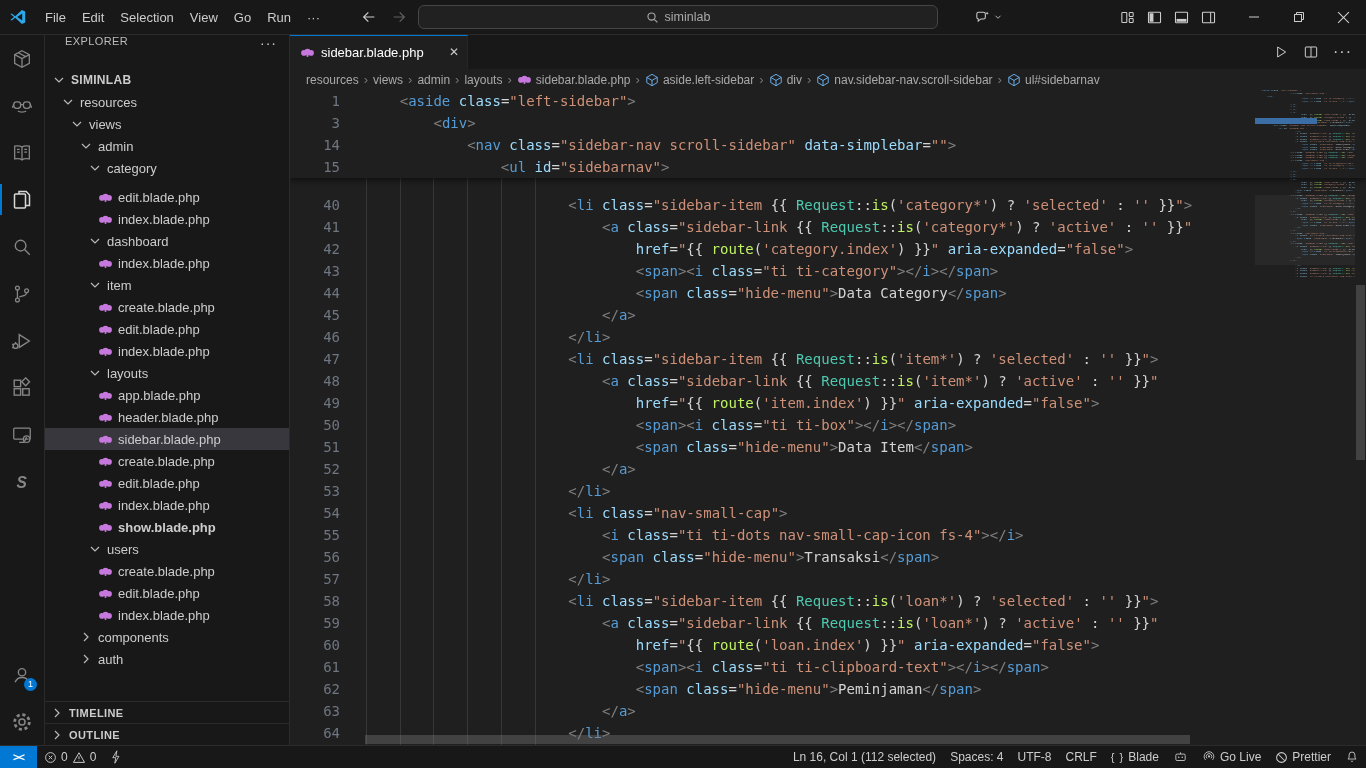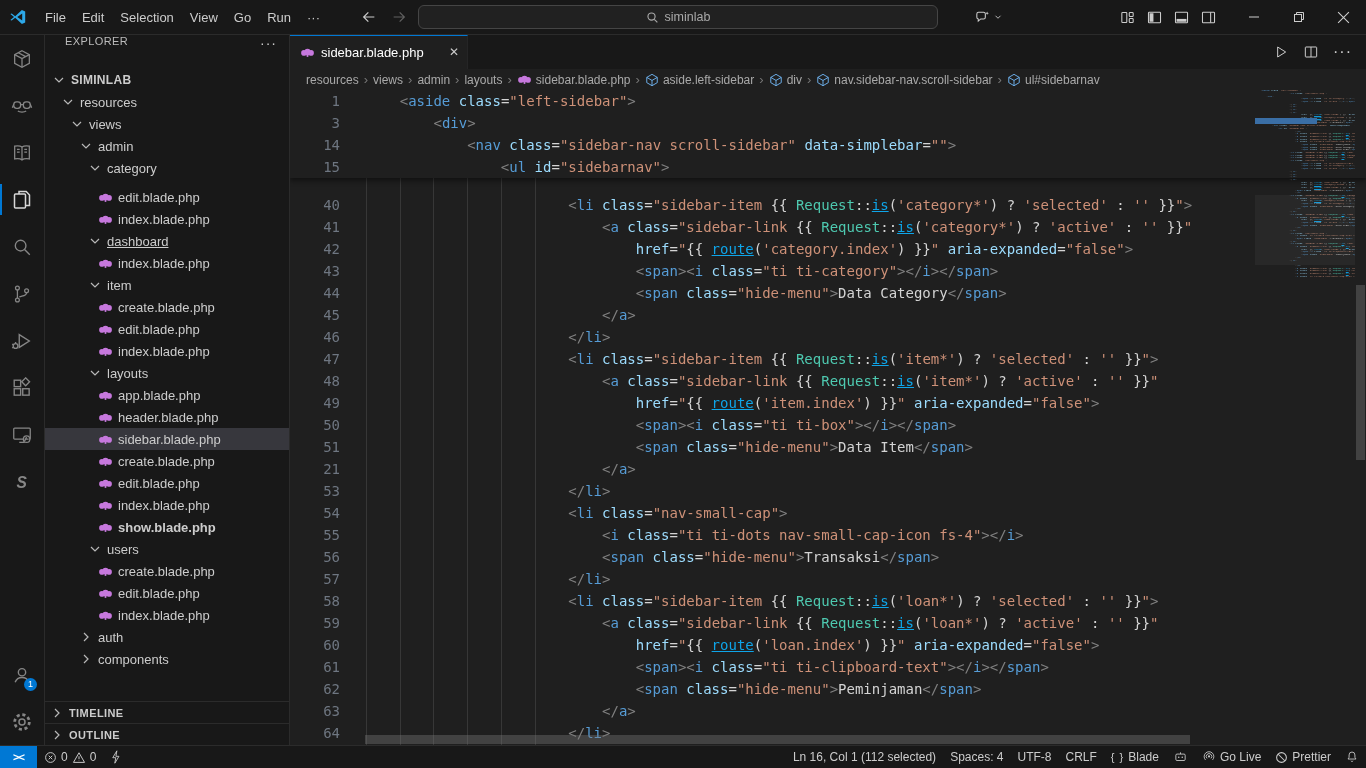--- a/index.html
+++ b/index.html
@@ -71,21 +71,21 @@
   .code-wrap{position:relative;flex:1 1 auto;overflow:hidden;font-family:"DejaVu Sans Mono",monospace;
     font-size:14px;line-height:22px;}
   .guides{position:absolute;top:88px;bottom:0;left:0;right:0;pointer-events:none;}
   .guide{position:absolute;top:0;bottom:0;width:1px;background:#373737;}
   .sticky{position:relative;background:#1f1f1f;box-shadow:0 3px 5px rgba(0,0,0,.45);z-index:3;}
   .lines{position:relative;margin-top:16px;z-index:1;}
   .line{height:22px;display:flex;white-space:pre;}
   .line .ln{flex:0 0 50px;text-align:right;color:#6e7681;}
   .line .lc{padding-left:26px;}
   .tk-p{color:#808080;} .tk-t{color:#569cd6;} .tk-a{color:#9cdcfe;} .tk-s{color:#ce9178;}
-  .tk-k{color:#4ec9b0;} .tk-f{color:#0ea5e9;text-decoration:underline;} .tk-w{color:#d4d4d4;}
+  .tk-k{color:#4ec9b0;} .tk-f{color:#bef264;} .tk-w{color:#d4d4d4;}
 
   .minimap{position:absolute;top:0;right:11px;width:100px;height:100%;z-index:4;overflow:hidden;}
   .mm-content{white-space:pre;font-size:2.4px;line-height:2.7px;opacity:.9;}
   .mm-line{height:2.7px;overflow:hidden;}
   .mm-sel{position:absolute;left:0;top:28px;width:62px;height:6px;background:#3a6ea5;}
   .mm-view{position:absolute;left:0;right:0;top:105px;height:70px;background:rgba(255,255,255,.045);}
   .vscroll{position:absolute;top:0;right:0;width:11px;height:100%;z-index:5;}
   .vthumb{position:absolute;top:195px;height:175px;left:1px;right:1px;background:rgba(121,121,121,.4);}
   .hscroll{position:absolute;left:0;right:111px;bottom:0;height:11px;z-index:5;}
   .hthumb{position:absolute;left:75px;width:825px;top:1px;bottom:1px;background:rgba(121,121,121,.4);}
@@ -365,21 +365,21 @@
                   <circle cx="4.2" cy="8.4" r="3"></circle>
                   <circle cx="11.8" cy="8.4" r="3"></circle>
                   <circle cx="8" cy="7.4" r="3.3"></circle>
                   <rect x="6.9" y="8.3" width="2.2" height="4.5" rx="1.1"></rect>
                 </g>
               </svg>
             </span>
             <span class="lbl">index.blade.php</span>
           </div>
         </div>
-        <div class="row" style="padding-left: 42px; text-decoration: underline;">
+        <div class="row" style="padding-left: 42px;">
           <div class="row-inner">
             <span class="twisty">
               <svg width="16" height="16" viewBox="0 0 16 16" fill="none" stroke="#b8b8b8" stroke-width="1.2">
                 <path d="M4 6l4 4 4-4"></path>
               </svg>
             </span>
             <span class="lbl">dashboard</span>
           </div>
         </div>
         <div class="row" style="padding-left: 51px;">
@@ -622,31 +622,31 @@
             <span class="lbl">index.blade.php</span>
           </div>
         </div>
         <div class="row" style="padding-left: 33px;">
           <div class="row-inner">
             <span class="twisty">
               <svg width="16" height="16" viewBox="0 0 16 16" fill="none" stroke="#b8b8b8" stroke-width="1.2">
                 <path d="M6 4l4 4-4 4"></path>
               </svg>
             </span>
+            <span class="lbl">components</span>
+          </div>
+        </div>
+        <div class="row" style="padding-left: 33px;">
+          <div class="row-inner">
+            <span class="twisty">
+              <svg width="16" height="16" viewBox="0 0 16 16" fill="none" stroke="#b8b8b8" stroke-width="1.2">
+                <path d="M6 4l4 4-4 4"></path>
+              </svg>
+            </span>
             <span class="lbl">auth</span>
-          </div>
-        </div>
-        <div class="row" style="padding-left: 33px;">
-          <div class="row-inner">
-            <span class="twisty">
-              <svg width="16" height="16" viewBox="0 0 16 16" fill="none" stroke="#b8b8b8" stroke-width="1.2">
-                <path d="M6 4l4 4-4 4"></path>
-              </svg>
-            </span>
-            <span class="lbl">components</span>
           </div>
         </div>
         <div class="row partial" style="padding-left: 42px;"></div>
       </div>
     <div class="panes" id="panes">
         <div class="pane-header">
           <span class="twisty">
             <svg width="16" height="16" viewBox="0 0 16 16" fill="none" stroke="#b8b8b8" stroke-width="1.2">
               <path d="M6 4l4 4-4 4"></path>
             </svg>
@@ -787,21 +787,21 @@
           <div class="line"><span class="ln">42</span><span class="lc"><span class="tk-w">                                </span><span class="tk-a">href</span><span class="tk-w">=</span><span class="tk-s">"</span><span class="tk-w">{{ </span><span class="tk-f">route</span><span class="tk-w">(</span><span class="tk-s">'category.index'</span><span class="tk-w">) }}</span><span class="tk-s">"</span><span class="tk-w"> </span><span class="tk-a">aria-expanded</span><span class="tk-w">=</span><span class="tk-s">"false"</span><span class="tk-p">&gt;</span></span></div>
           <div class="line"><span class="ln">43</span><span class="lc"><span class="tk-w">                                </span><span class="tk-p">&lt;</span><span class="tk-t">span</span><span class="tk-p">&gt;&lt;</span><span class="tk-t">i</span><span class="tk-w"> </span><span class="tk-a">class</span><span class="tk-w">=</span><span class="tk-s">"ti ti-category"</span><span class="tk-p">&gt;&lt;/</span><span class="tk-t">i</span><span class="tk-p">&gt;&lt;/</span><span class="tk-t">span</span><span class="tk-p">&gt;</span></span></div>
           <div class="line"><span class="ln">44</span><span class="lc"><span class="tk-w">                                </span><span class="tk-p">&lt;</span><span class="tk-t">span</span><span class="tk-w"> </span><span class="tk-a">class</span><span class="tk-w">=</span><span class="tk-s">"hide-menu"</span><span class="tk-p">&gt;</span><span class="tk-w">Data Category</span><span class="tk-p">&lt;/</span><span class="tk-t">span</span><span class="tk-p">&gt;</span></span></div>
           <div class="line"><span class="ln">45</span><span class="lc"><span class="tk-w">                            </span><span class="tk-p">&lt;/</span><span class="tk-t">a</span><span class="tk-p">&gt;</span></span></div>
           <div class="line"><span class="ln">46</span><span class="lc"><span class="tk-w">                        </span><span class="tk-p">&lt;/</span><span class="tk-t">li</span><span class="tk-p">&gt;</span></span></div>
           <div class="line"><span class="ln">47</span><span class="lc"><span class="tk-w">                        </span><span class="tk-p">&lt;</span><span class="tk-t">li</span><span class="tk-w"> </span><span class="tk-a">class</span><span class="tk-w">=</span><span class="tk-s">"sidebar-item </span><span class="tk-w">{{ </span><span class="tk-k">Request</span><span class="tk-w">::</span><span class="tk-f">is</span><span class="tk-w">(</span><span class="tk-s">'item*'</span><span class="tk-w">) ? </span><span class="tk-s">'selected'</span><span class="tk-w"> : </span><span class="tk-s">''</span><span class="tk-w"> }}</span><span class="tk-s">"</span><span class="tk-p">&gt;</span></span></div>
           <div class="line"><span class="ln">48</span><span class="lc"><span class="tk-w">                            </span><span class="tk-p">&lt;</span><span class="tk-t">a</span><span class="tk-w"> </span><span class="tk-a">class</span><span class="tk-w">=</span><span class="tk-s">"sidebar-link </span><span class="tk-w">{{ </span><span class="tk-k">Request</span><span class="tk-w">::</span><span class="tk-f">is</span><span class="tk-w">(</span><span class="tk-s">'item*'</span><span class="tk-w">) ? </span><span class="tk-s">'active'</span><span class="tk-w"> : </span><span class="tk-s">''</span><span class="tk-w"> }}</span><span class="tk-s">"</span></span></div>
           <div class="line"><span class="ln">49</span><span class="lc"><span class="tk-w">                                </span><span class="tk-a">href</span><span class="tk-w">=</span><span class="tk-s">"</span><span class="tk-w">{{ </span><span class="tk-f">route</span><span class="tk-w">(</span><span class="tk-s">'item.index'</span><span class="tk-w">) }}</span><span class="tk-s">"</span><span class="tk-w"> </span><span class="tk-a">aria-expanded</span><span class="tk-w">=</span><span class="tk-s">"false"</span><span class="tk-p">&gt;</span></span></div>
           <div class="line"><span class="ln">50</span><span class="lc"><span class="tk-w">                                </span><span class="tk-p">&lt;</span><span class="tk-t">span</span><span class="tk-p">&gt;&lt;</span><span class="tk-t">i</span><span class="tk-w"> </span><span class="tk-a">class</span><span class="tk-w">=</span><span class="tk-s">"ti ti-box"</span><span class="tk-p">&gt;&lt;/</span><span class="tk-t">i</span><span class="tk-p">&gt;&lt;/</span><span class="tk-t">span</span><span class="tk-p">&gt;</span></span></div>
           <div class="line"><span class="ln">51</span><span class="lc"><span class="tk-w">                                </span><span class="tk-p">&lt;</span><span class="tk-t">span</span><span class="tk-w"> </span><span class="tk-a">class</span><span class="tk-w">=</span><span class="tk-s">"hide-menu"</span><span class="tk-p">&gt;</span><span class="tk-w">Data Item</span><span class="tk-p">&lt;/</span><span class="tk-t">span</span><span class="tk-p">&gt;</span></span></div>
-          <div class="line"><span class="ln">21</span><span class="lc"><span class="tk-w">                            </span><span class="tk-p">&lt;/</span><span class="tk-t">a</span><span class="tk-p">&gt;</span></span></div>
+          <div class="line"><span class="ln">52</span><span class="lc"><span class="tk-w">                            </span><span class="tk-p">&lt;/</span><span class="tk-t">a</span><span class="tk-p">&gt;</span></span></div>
           <div class="line"><span class="ln">53</span><span class="lc"><span class="tk-w">                        </span><span class="tk-p">&lt;/</span><span class="tk-t">li</span><span class="tk-p">&gt;</span></span></div>
           <div class="line"><span class="ln">54</span><span class="lc"><span class="tk-w">                        </span><span class="tk-p">&lt;</span><span class="tk-t">li</span><span class="tk-w"> </span><span class="tk-a">class</span><span class="tk-w">=</span><span class="tk-s">"nav-small-cap"</span><span class="tk-p">&gt;</span></span></div>
           <div class="line"><span class="ln">55</span><span class="lc"><span class="tk-w">                            </span><span class="tk-p">&lt;</span><span class="tk-t">i</span><span class="tk-w"> </span><span class="tk-a">class</span><span class="tk-w">=</span><span class="tk-s">"ti ti-dots nav-small-cap-icon fs-4"</span><span class="tk-p">&gt;&lt;/</span><span class="tk-t">i</span><span class="tk-p">&gt;</span></span></div>
           <div class="line"><span class="ln">56</span><span class="lc"><span class="tk-w">                            </span><span class="tk-p">&lt;</span><span class="tk-t">span</span><span class="tk-w"> </span><span class="tk-a">class</span><span class="tk-w">=</span><span class="tk-s">"hide-menu"</span><span class="tk-p">&gt;</span><span class="tk-w">Transaksi</span><span class="tk-p">&lt;/</span><span class="tk-t">span</span><span class="tk-p">&gt;</span></span></div>
           <div class="line"><span class="ln">57</span><span class="lc"><span class="tk-w">                        </span><span class="tk-p">&lt;/</span><span class="tk-t">li</span><span class="tk-p">&gt;</span></span></div>
           <div class="line"><span class="ln">58</span><span class="lc"><span class="tk-w">                        </span><span class="tk-p">&lt;</span><span class="tk-t">li</span><span class="tk-w"> </span><span class="tk-a">class</span><span class="tk-w">=</span><span class="tk-s">"sidebar-item </span><span class="tk-w">{{ </span><span class="tk-k">Request</span><span class="tk-w">::</span><span class="tk-f">is</span><span class="tk-w">(</span><span class="tk-s">'loan*'</span><span class="tk-w">) ? </span><span class="tk-s">'selected'</span><span class="tk-w"> : </span><span class="tk-s">''</span><span class="tk-w"> }}</span><span class="tk-s">"</span><span class="tk-p">&gt;</span></span></div>
           <div class="line"><span class="ln">59</span><span class="lc"><span class="tk-w">                            </span><span class="tk-p">&lt;</span><span class="tk-t">a</span><span class="tk-w"> </span><span class="tk-a">class</span><span class="tk-w">=</span><span class="tk-s">"sidebar-link </span><span class="tk-w">{{ </span><span class="tk-k">Request</span><span class="tk-w">::</span><span class="tk-f">is</span><span class="tk-w">(</span><span class="tk-s">'loan*'</span><span class="tk-w">) ? </span><span class="tk-s">'active'</span><span class="tk-w"> : </span><span class="tk-s">''</span><span class="tk-w"> }}</span><span class="tk-s">"</span></span></div>
           <div class="line"><span class="ln">60</span><span class="lc"><span class="tk-w">                                </span><span class="tk-a">href</span><span class="tk-w">=</span><span class="tk-s">"</span><span class="tk-w">{{ </span><span class="tk-f">route</span><span class="tk-w">(</span><span class="tk-s">'loan.index'</span><span class="tk-w">) }}</span><span class="tk-s">"</span><span class="tk-w"> </span><span class="tk-a">aria-expanded</span><span class="tk-w">=</span><span class="tk-s">"false"</span><span class="tk-p">&gt;</span></span></div>
           <div class="line"><span class="ln">61</span><span class="lc"><span class="tk-w">                                </span><span class="tk-p">&lt;</span><span class="tk-t">span</span><span class="tk-p">&gt;&lt;</span><span class="tk-t">i</span><span class="tk-w"> </span><span class="tk-a">class</span><span class="tk-w">=</span><span class="tk-s">"ti ti-clipboard-text"</span><span class="tk-p">&gt;&lt;/</span><span class="tk-t">i</span><span class="tk-p">&gt;&lt;/</span><span class="tk-t">span</span><span class="tk-p">&gt;</span></span></div>
           <div class="line"><span class="ln">62</span><span class="lc"><span class="tk-w">                                </span><span class="tk-p">&lt;</span><span class="tk-t">span</span><span class="tk-w"> </span><span class="tk-a">class</span><span class="tk-w">=</span><span class="tk-s">"hide-menu"</span><span class="tk-p">&gt;</span><span class="tk-w">Peminjaman</span><span class="tk-p">&lt;/</span><span class="tk-t">span</span><span class="tk-p">&gt;</span></span></div>

